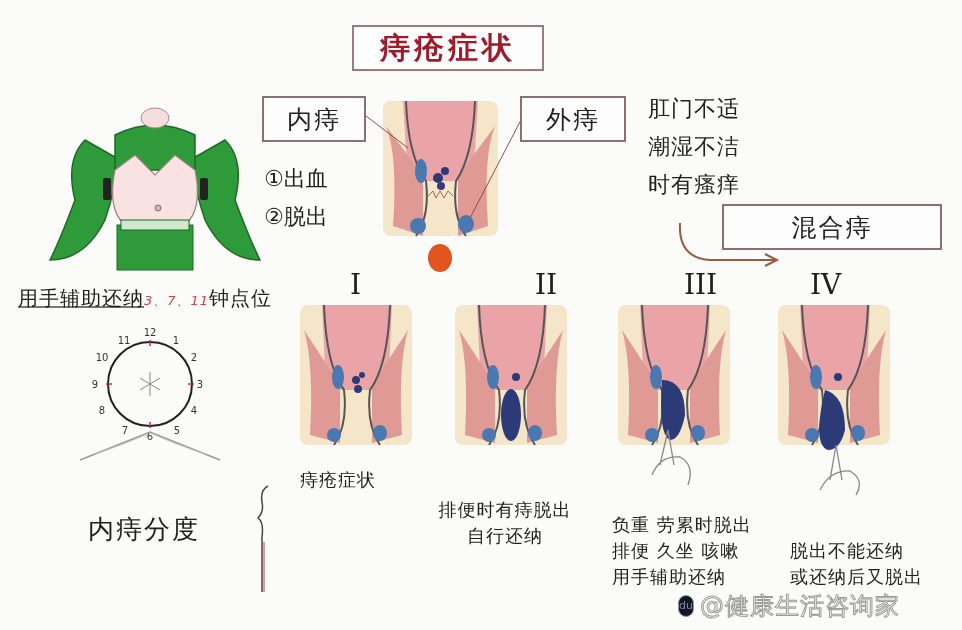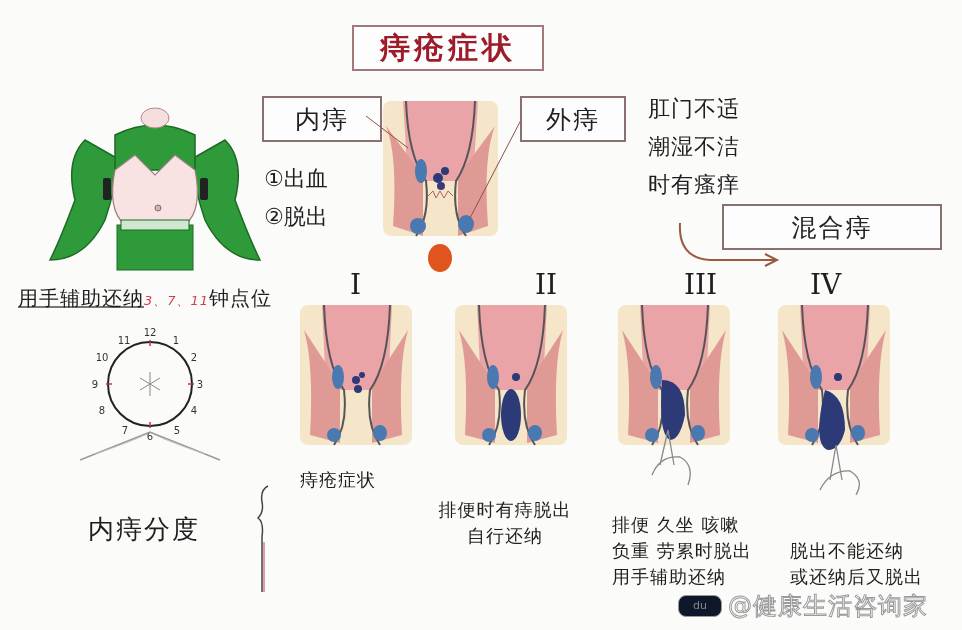--- a/index.html
+++ b/index.html
@@ -3,21 +3,21 @@
 <meta charset="utf-8">
 <style>
   * { box-sizing: border-box; margin: 0; padding: 0; }
   html, body { width: 962px; height: 630px; background: #fbfbfa; overflow: hidden; }
   body { position: relative; font-family: "DejaVu Sans", sans-serif; color: #1e1e1e; }
   .abs { position: absolute; }
   .box { position: absolute; border: 2px solid #8a7070; background: #fdfdfd; display: flex; align-items: center; justify-content: center; }
   .title-box { left: 352px; top: 25px; width: 192px; height: 46px; border-color: #a07a7a; font-family: Liberation Mono, monospace; }
   .title-text { font-size: 30px; color: #9e1c2a; letter-spacing: 4px; font-weight: bold; }
   .label-box-text { font-size: 25px; letter-spacing: 2px; color: #222; }
-  .neizhi-box { left: 262px; top: 96px; width: 120px; height: 46px; }
+  .neizhi-box { left: 262px; top: 96px; width: 104px; height: 46px; }
   .waizhi-box { left: 520px; top: 96px; width: 106px; height: 46px; }
   .hunhe-box { left: 722px; top: 204px; width: 220px; height: 46px; }
   .list { font-size: 22px; line-height: 38px; }
   .sym-text { font-size: 22px; line-height: 38px; letter-spacing: 1px; }
   .roman { font-family: "DejaVu Serif", serif; font-size: 28px; color: #1e1e1e; }
   .caption { font-size: 18px; line-height: 26px; text-align: center; letter-spacing: 1px; }
   .watermark { font-size: 24px; color: #fff; -webkit-text-stroke: 1px #9a9a9a; letter-spacing: 1px; }
 </style>
 </head>
 <body>
@@ -171,31 +171,31 @@
 </svg>
 
 <div class="abs caption" style="left:300px;top:467px;">
   <div>痔疮症状</div>
 </div>
 <div class="abs caption" style="left:420px;top:497px;width:170px;">
   <div>排便时有痔脱出</div>
   <div>自行还纳</div>
 </div>
 <div class="abs caption" style="left:612px;top:512px;text-align:left;">
+  <div>负重 劳累时脱出</div>
   <div>排便 久坐 咳嗽</div>
-  <div>负重 劳累时脱出</div>
   <div>用手辅助还纳</div>
 </div>
 <div class="abs caption" style="left:790px;top:538px;text-align:left;">
   <div>脱出不能还纳</div>
   <div>或还纳后又脱出</div>
 </div>
 
 <div class="abs" style="left:88px;top:512px;font-size:26px;letter-spacing:2px;">内痔分度</div>
 <svg class="abs" style="left:252px;top:482px" width="24" height="115">
   <path d="M16 4 Q8 8 10 20 Q12 30 6 36 Q12 40 10 55 L10 110" fill="none" stroke="#444" stroke-width="1.5"></path>
   <path d="M12 60 L12 110" stroke="#c04050" stroke-width="1"></path>
 </svg>
 
 <div class="abs" style="left:678px;top:590px;display:flex;align-items:center;gap:6px;">
-  <span style="display:inline-block;width:44px;height:22px;border:1px solid #999;border-radius:8px;background:#0f172a;font-size:11px;color:#888;text-align:center;line-height:20px;">du</span>
+  <span style="display:inline-block;width:16px;height:22px;border:1px solid #999;border-radius:8px;background:#0f172a;font-size:11px;color:#888;text-align:center;line-height:20px;">du</span>
   <span class="watermark">@健康生活咨询家</span>
 </div>
 
 </body></html>

